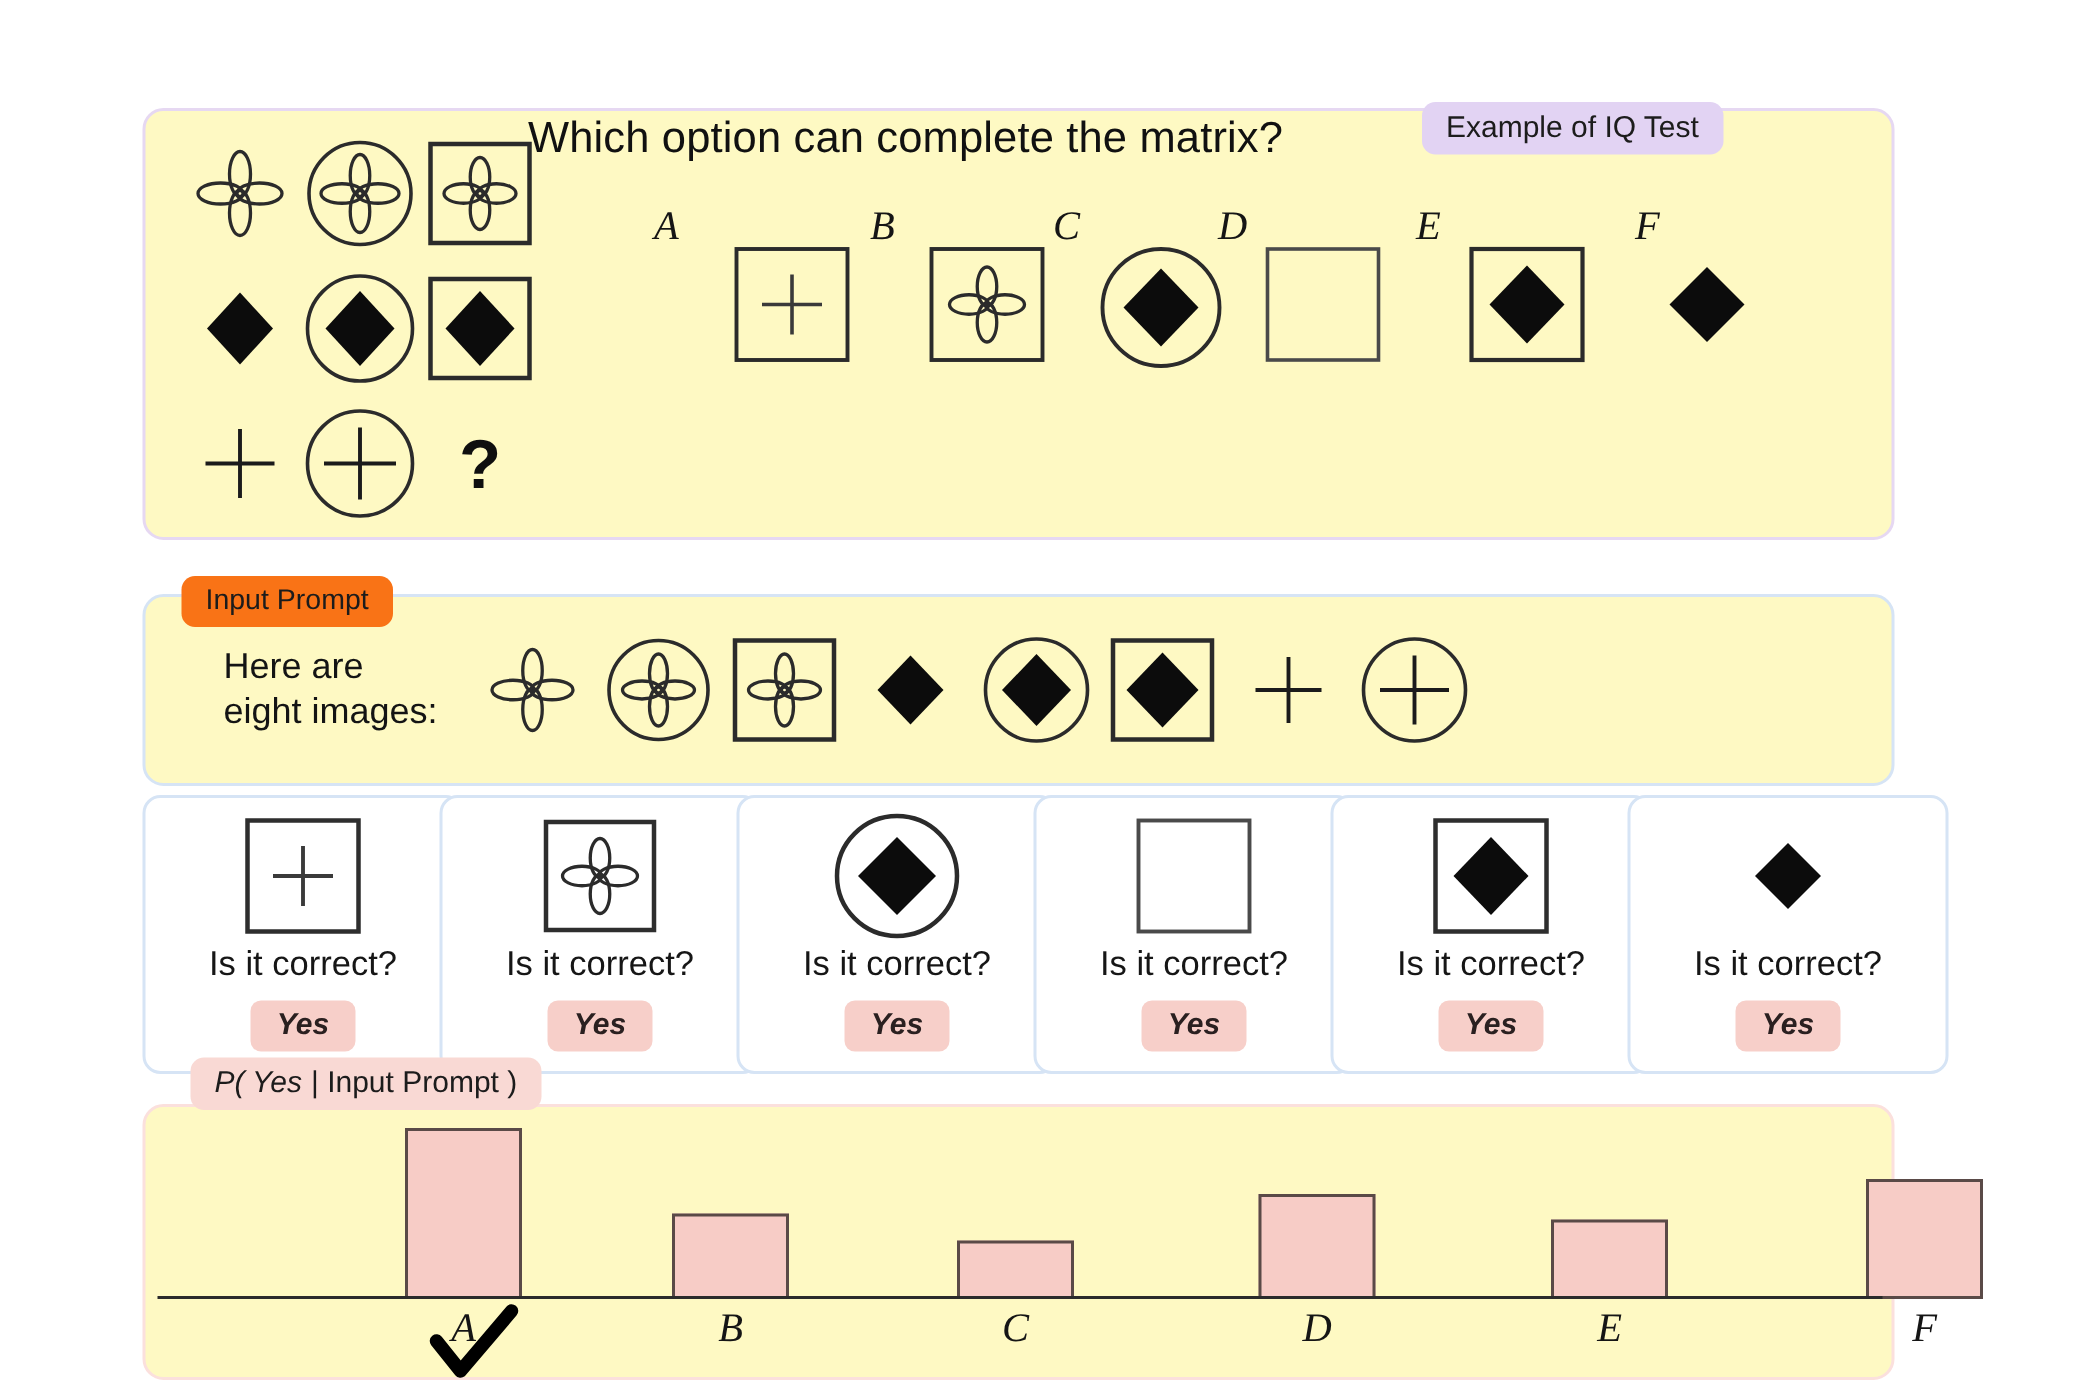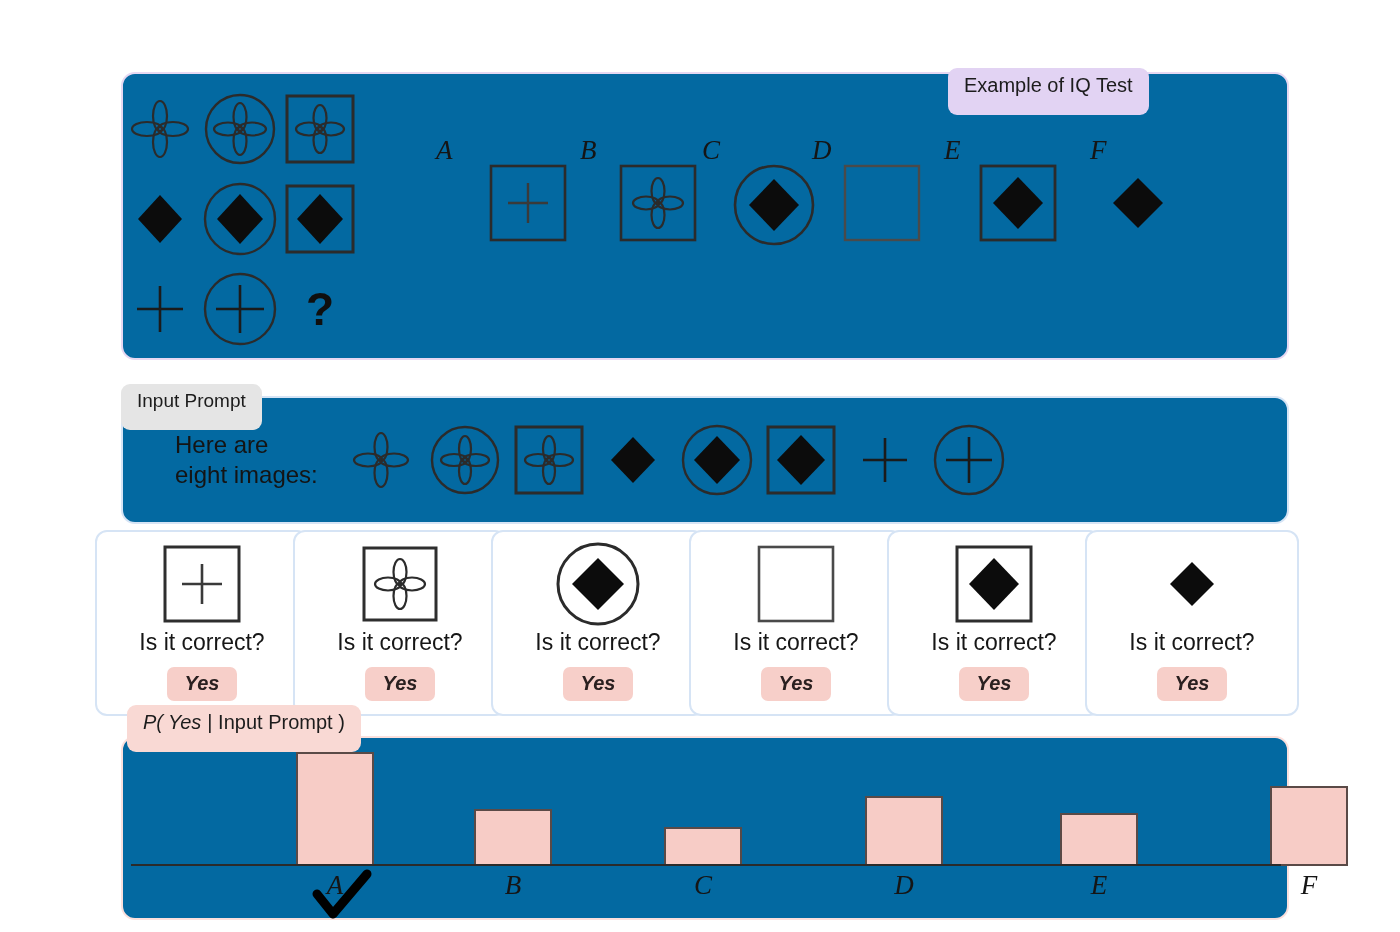--- a/index.html
+++ b/index.html
@@ -5,35 +5,35 @@
   * { box-sizing: border-box; margin: 0; padding: 0; }
   html, body {
     width: 1400px; height: 932px;
     background: #ffffff;
     font-family: "Liberation Sans", sans-serif;
     overflow: hidden;
   }
   .page { position: relative; width: 1400px; height: 932px; }
 
   
-  .panel { position: absolute; border-radius: 14px; background: #0369a1; margin-left: 26px; }
+  .panel { position: absolute; border-radius: 14px; background: #fef9c3; }
   .panel-purple { border: 2px solid #e6d8f2; }
   .panel-blue   { border: 2px solid #d6e4f5; }
   .panel-pink   { border: 2px solid #fbe0dd; }
 
   .badge {
     position: absolute; z-index: 5;
     border-radius: 9px;
     font-size: 19px; color: #1c1c1c;
-    padding: 7px 16px 20px 16px;
+    padding: 7px 16px 8px 16px;
     white-space: nowrap;
     line-height: 1;
   }
   .badge-purple { background: #e2d3f3; }
-  .badge-blue   { background: #e5e5e5; }
+  .badge-blue   { background: #f97316; }
   .badge-pink   { background: #f9d9d4; }
 
   
   #iq-panel { left: 95px; top: 72px; width: 1168px; height: 288px; }
   #iq-badge { left: 948px; top: 68px; font-size: 20px; }
 
   .matrix { position: absolute; left: 25px; top: 12px; }
   .mrow { display: flex; align-items: center; height: 90px; }
   .mcell { width: 80px; height: 90px; display: flex; align-items: center; justify-content: center; }
 
@@ -178,20 +178,21 @@
           <line x1="38" y1="14" x2="38" y2="62" stroke="#1b1b1b" stroke-width="2.6"></line>
           <line x1="14" y1="38" x2="62" y2="38" stroke="#1b1b1b" stroke-width="2.6"></line>
         </svg>
       </div>
       <div class="mcell">
         <span style="font-size:46px;font-weight:700;color:#0f0f0f;line-height:1;">?</span>
       </div>
     </div>
   </div>
 
+  <div class="question">Which option can complete the matrix?</div>
 
   <div class="options">
 
     <div class="opt" style="left:100px;">
       <span class="opt-label" style="left:-4px;">A</span>
       <span class="opt-art" style="left:48px;">
         <svg width="80" height="80" viewBox="0 0 80 80">
           <rect x="3" y="3" width="74" height="74" fill="none" stroke="#2b2b2b" stroke-width="2.6"></rect>
           <line x1="40" y1="20" x2="40" y2="60" stroke="#3a3a3a" stroke-width="2.4"></line>
           <line x1="20" y1="40" x2="60" y2="40" stroke="#3a3a3a" stroke-width="2.4"></line>

